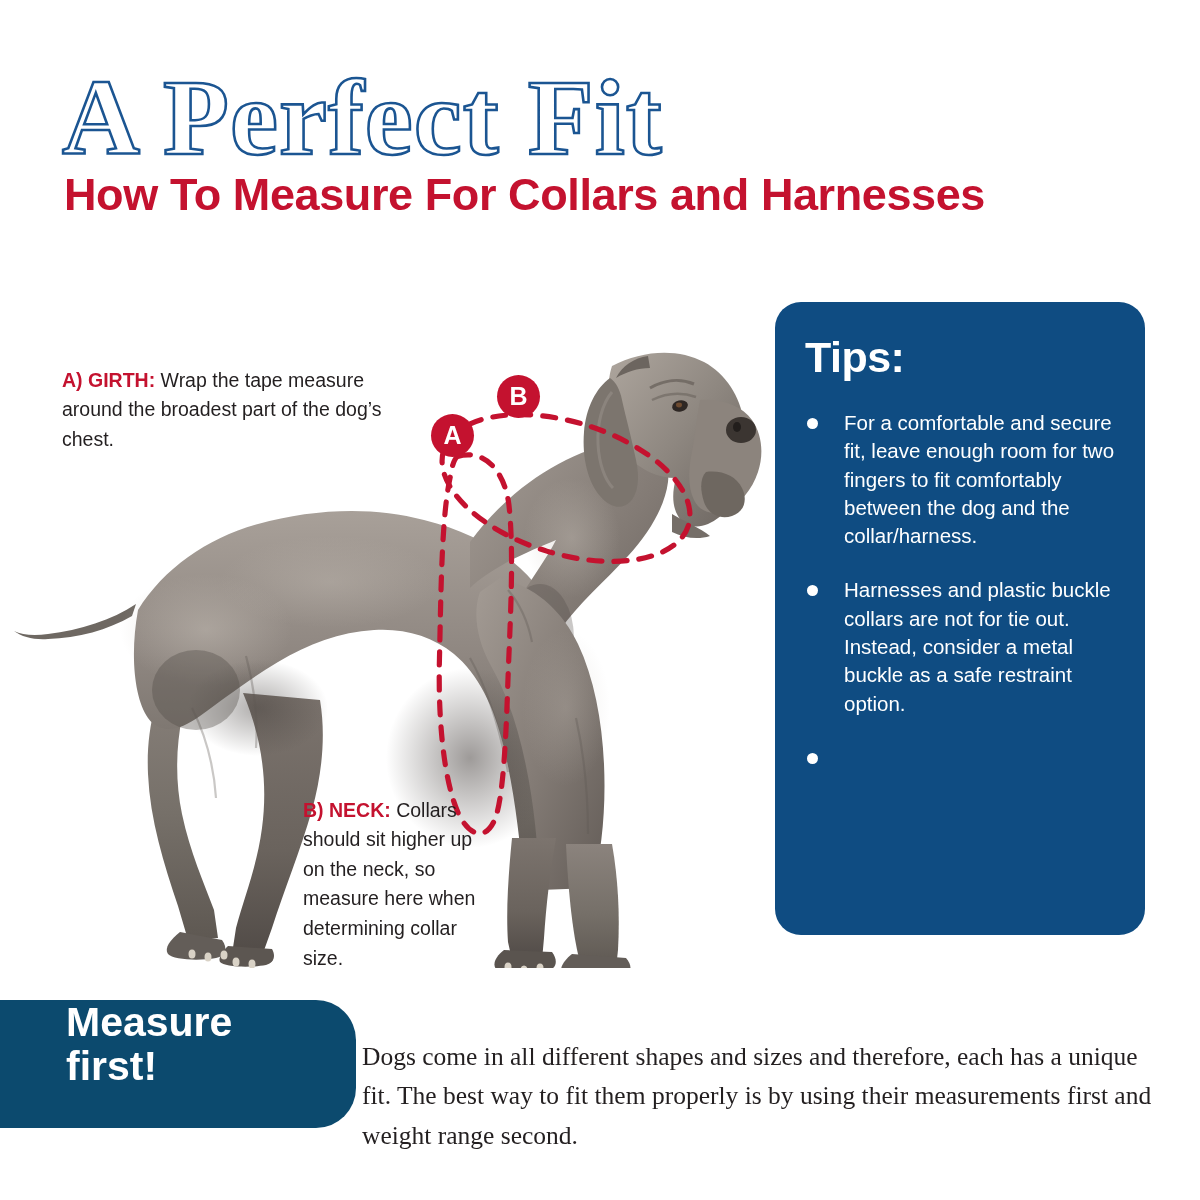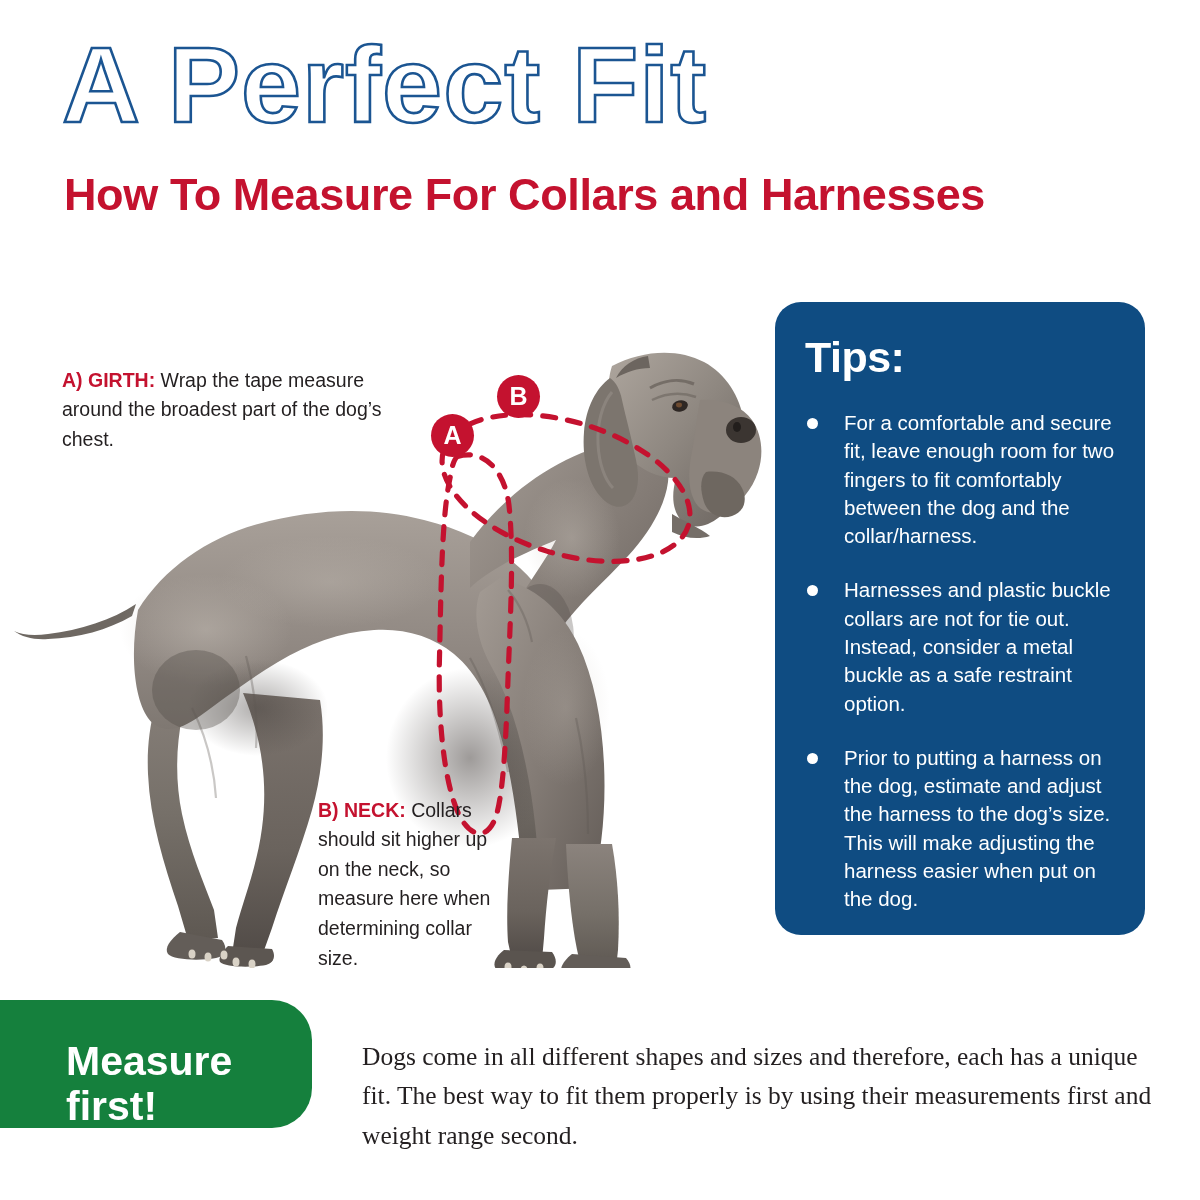--- a/index.html
+++ b/index.html
@@ -17,22 +17,22 @@
 
   
   .header {
     position: absolute;
     left: 0; top: 0;
     width: 1200px;
   }
   .title-outline {
     position: absolute;
     left: 62px;
-    top: 31px;
-    font-family: Liberation Sans, sans-serif;
+    top: 64px;
+    font-family: Liberation Serif, serif;
     font-weight: 700;
     font-size: 108px;
     letter-spacing: 1px;
     line-height: 1;
     color: transparent;
     -webkit-text-stroke: 2.6px #1B5592;
     text-stroke: 2.6px #1B5592;
     white-space: nowrap;
   }
   .subtitle {
@@ -60,21 +60,21 @@
     font-weight: 700;
     color: #C4122F;
     margin-top: 12px;
   }
   #girth-callout {
     left: 62px;
     top: 346px;
     width: 320px;
   }
   #neck-callout {
-    left: 318px;
+    left: 303px;
     top: 776px;
     width: 196px;
   }
 
   
   .dog-stage {
     position: absolute;
     left: 0;
     top: 238px;
     width: 770px;
@@ -144,27 +144,27 @@
     height: 11px;
     border-radius: 50%;
     background: #ffffff;
   }
 
   
   .measure-badge {
     position: absolute;
     left: 0;
     top: 1000px;
-    width: 312px;
+    width: 356px;
     height: 128px;
-    background: #15803d;
+    background: #0c4a6e;
     border-radius: 0 40px 40px 0;
     box-sizing: border-box;
     display: flex;
-    align-items: flex-end;
+    align-items: flex-start;
     padding-left: 66px;
   }
   .measure-badge-text {
     font-family: "Liberation Sans", sans-serif;
     font-weight: 700;
     font-size: 41px;
     line-height: 1.08;
     color: #ffffff;
     white-space: pre-line;
   }
@@ -401,21 +401,20 @@
     <li class="tip-item">
       <span class="tip-bullet"></span>
       <span>For a comfortable and secure fit, leave enough room for two fingers to fit comfortably between the dog and the collar/harness.</span>
     </li>
     <li class="tip-item">
       <span class="tip-bullet"></span>
       <span>Harnesses and plastic buckle collars are not for tie out. Instead, consider a metal buckle as a safe restraint option.</span>
     </li>
     <li class="tip-item">
       <span class="tip-bullet"></span>
-      <span>Prior to putting a harness on the dog, estimate and adjust the harness to the dog’s size. This will make adjusting the harness easier when put on the dog.</span>
     </li>
   </ul>
 </section>
 
 <div class="measure-badge">
   <span class="measure-badge-text">Measure
 first!</span>
 </div>
 <p class="footer-paragraph">Dogs come in all different shapes and sizes and therefore, each has a unique fit. The best way to fit them properly is by using their measurements first and weight range second.</p>
 

